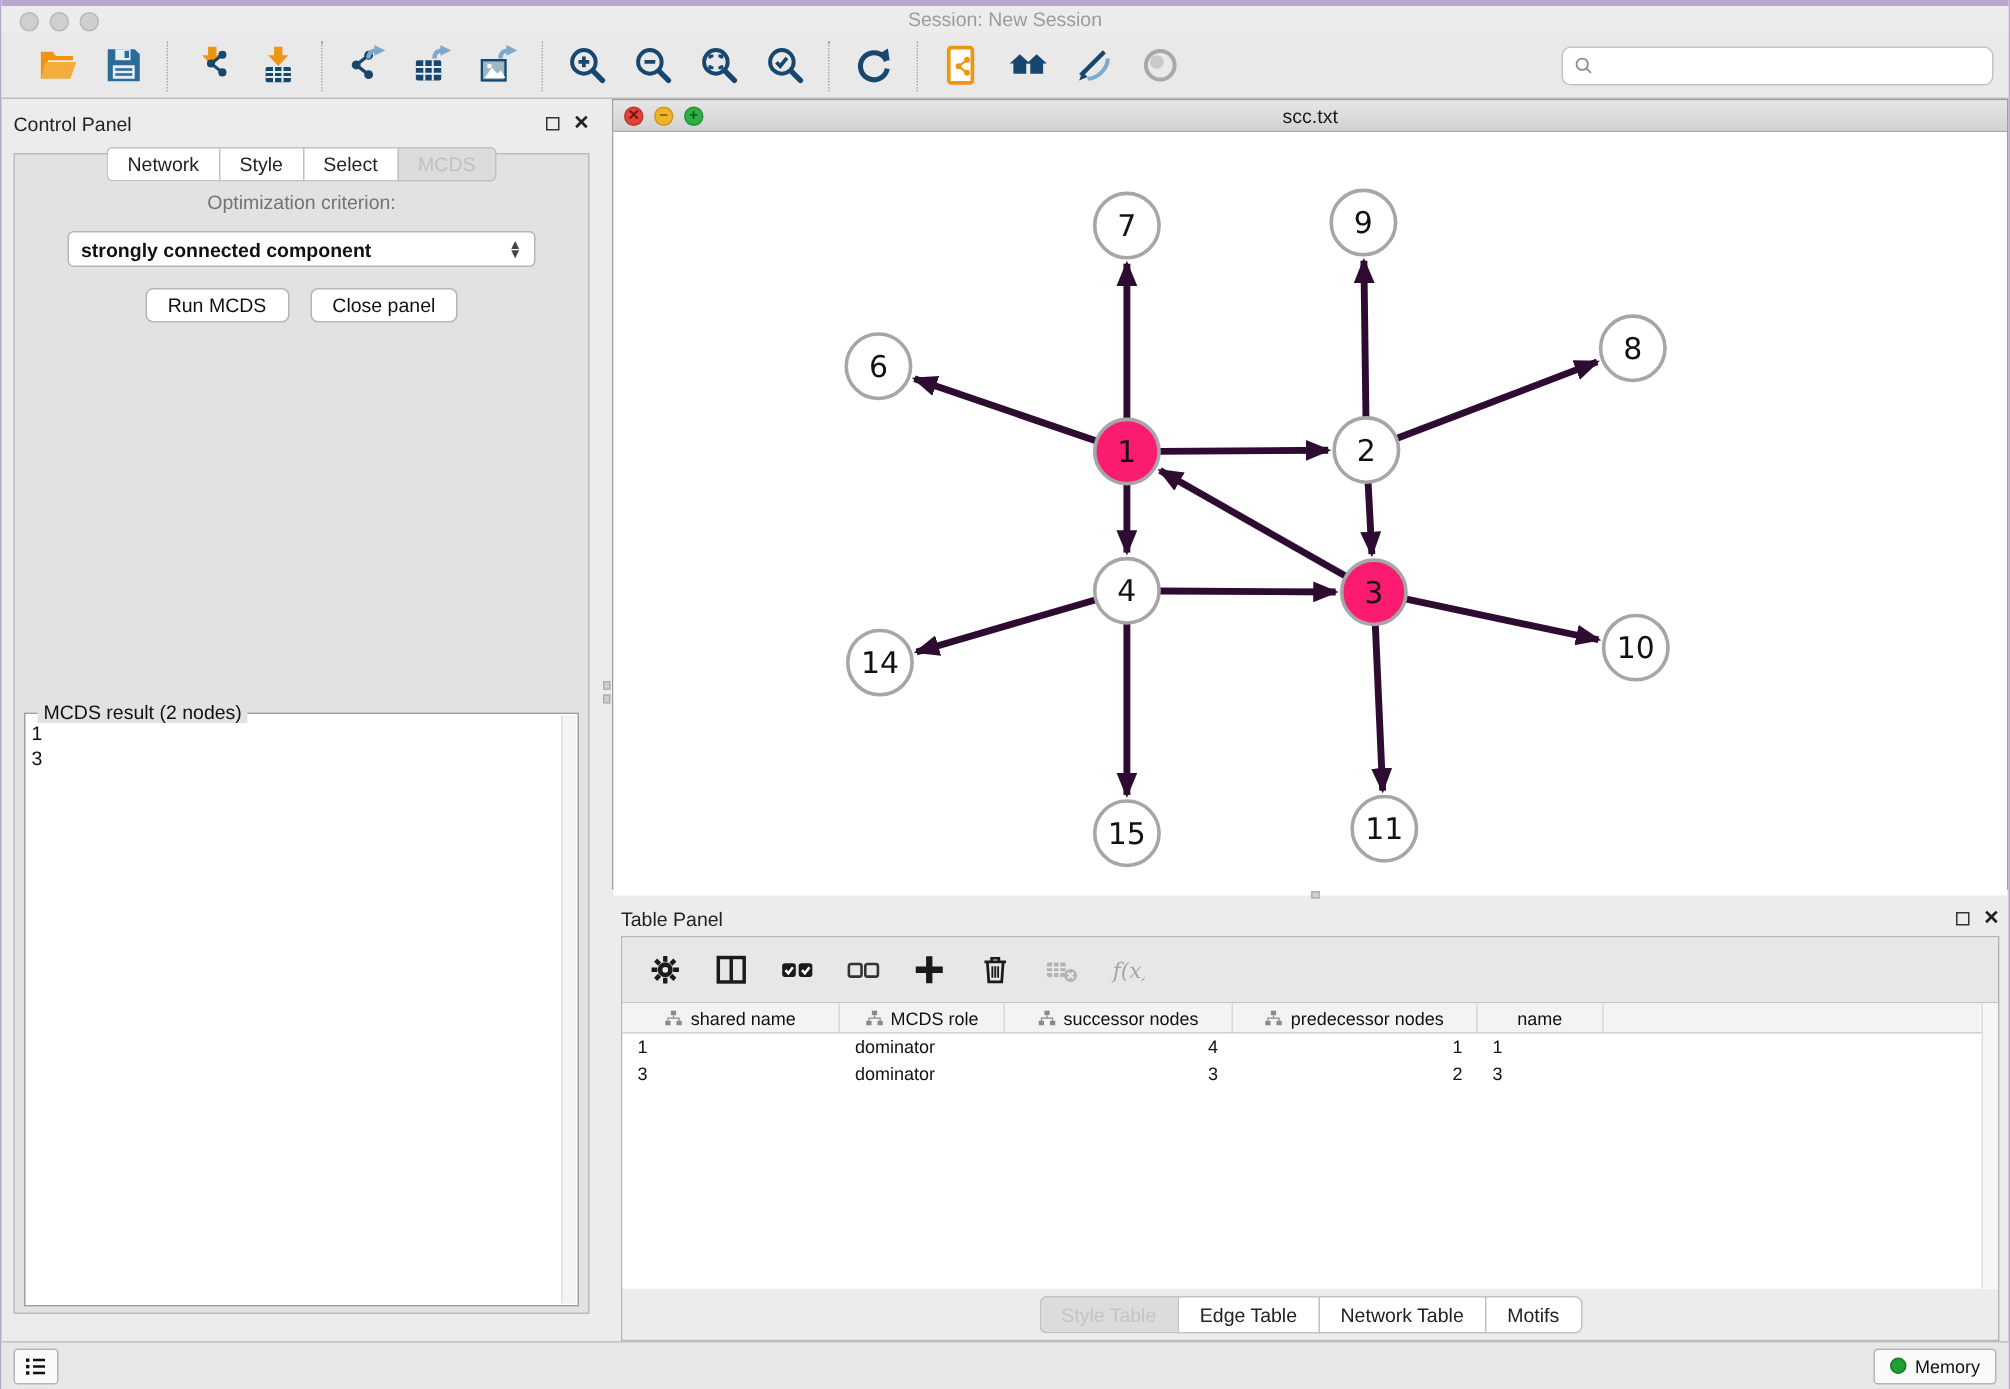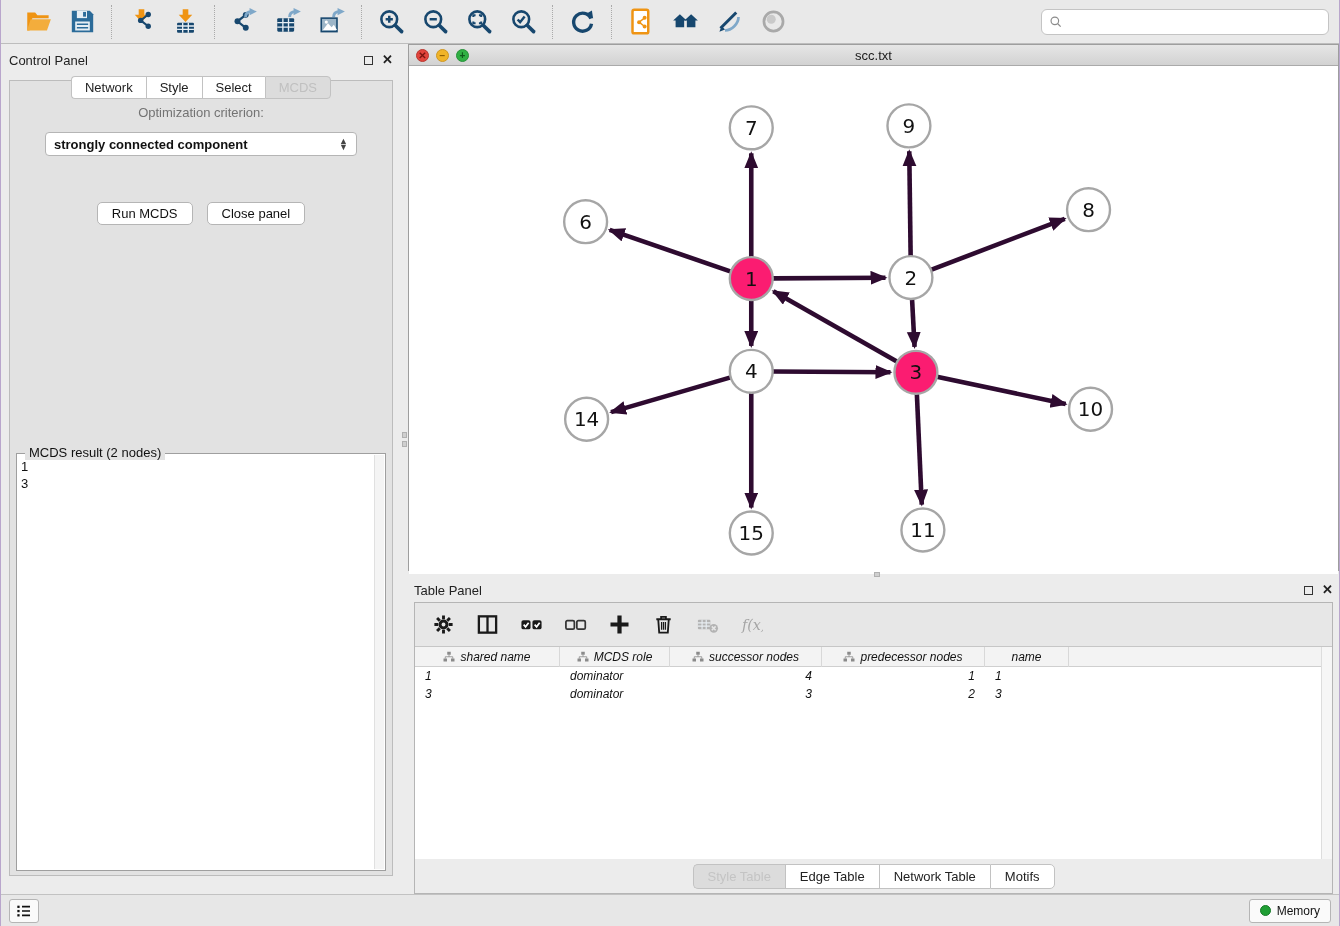--- a/index.html
+++ b/index.html
@@ -35,21 +35,21 @@
   .cp-tabs { display:flex; justify-content:center; margin-top:6px; position:relative; z-index:2; }
   .tab-seg { font-size:13px; padding:3px 13px; background:#fff; border:1px solid #c2c2c2; border-right:none; color:#222; cursor:pointer; }
   .tab-seg:first-child { border-radius:4px 0 0 4px; }
   .tab-seg:last-child { border-right:1px solid #c2c2c2; border-radius:0 4px 4px 0; }
   .tab-seg.sel { background:#dcdcdc; color:#c0c0c0; }
   .cp-body { position:absolute; left:8px; right:8px; top:36px; bottom:18px; background:#e2e2e2; border:1px solid #bcbcbc; margin-top:0; padding-top:22px; z-index:1; }
   .cp-criterion-label { text-align:center; font-size:13px; color:#737373; margin-top:2px; }
   .cp-select { margin:12px auto 0 auto; width:312px; height:24px; background:#fff; border:1px solid #b5b5b5; border-radius:4px; display:flex; align-items:center; padding:0 8px; font-size:13px; color:#111; cursor:pointer;font-weight:bold; }
   .cp-select .stepper { margin-left:auto; display:flex; flex-direction:column; line-height:6px; font-size:9px; color:#444; }
   .cp-buttons { display:flex; justify-content:center; gap:14px; margin-top:14px; }
-  .cp-btn { font-size:13px; color:#111; background:#fff; border:1px solid #b5b5b5; border-radius:5px; padding:3px 14px; cursor:pointer;margin-top:32px; }
+  .cp-btn { font-size:13px; color:#111; background:#fff; border:1px solid #b5b5b5; border-radius:5px; padding:3px 14px; cursor:pointer; }
   .result-box { position:absolute; left:6px; right:6px; bottom:4px; top:372px; border:1px solid #9f9f9f; background:#fff; }
   .result-label { position:absolute; top:-9px; left:8px; background:#e2e2e2; padding:0 4px; font-size:13px; color:#111; }
   .result-lines { position:absolute; inset:2px 12px 2px 4px; font-size:13px; color:#111; line-height:17px; padding-top:2px; overflow:hidden; }
   .result-scroll { position:absolute; top:1px; bottom:1px; right:1px; width:10px; background:#f4f4f4; border-left:1px solid #e0e0e0; }
 
   
   .vsplit { position:absolute; left:400px; top:0; bottom:0; width:7px; cursor:col-resize; }
   .vsplit .knob, .hsplit .knob { background:#cfcfcf; border:1px solid #b0b0b0; position:absolute; }
   .vsplit .knob { width:5px; height:6px; left:1px; }
 
@@ -70,21 +70,21 @@
   .hsplit { height:7px; position:relative; cursor:row-resize; }
   .hsplit .knob { width:6px; height:5px; top:1px; left:50%; }
 
   
   .tpanel { flex:1; display:flex; flex-direction:column; padding:2px 6px 0 6px; position:relative; }
   .tp-inner { flex:1; border:1px solid #b5b5b5; background:#fff; display:flex; flex-direction:column; margin-top:2px; }
   .tp-toolbar { height:44px; flex:none; background:#e7e7e7; border-bottom:1px solid #c6c6c6; display:flex; align-items:center; gap:16px; padding:0 14px; }
   .tp-btn { background:none; border:none; width:28px; height:30px; display:flex; align-items:center; justify-content:center; cursor:pointer; }
   .tp-btn svg { width:23px; height:23px; }
   .tp-btn.disabled { opacity:.85; cursor:default; }
-  .tbl { flex:1; overflow:hidden; position:relative; background:#fff;font-style:italic; }
+  .tbl { flex:1; overflow:hidden; position:relative; background:#fff; }
   .tbl-header { display:flex; height:20px; background:#f3f3f3; border-bottom:1px solid #cfcfcf; }
   .th { display:flex; align-items:center; justify-content:center; gap:5px; font-size:12px; color:#111; border-right:1px solid #d8d8d8; height:20px; cursor:pointer; }
   .th svg { width:12px; height:12px; }
   .tbl-row { display:flex; height:16px; margin-top:2px; }
   .td { font-size:12px; color:#111; padding:0 10px; white-space:nowrap; }
   .td.num { text-align:right; }
   .tbl-vscroll { position:absolute; top:0; bottom:0; right:0; width:11px; background:#f6f6f6; border-left:1px solid #ddd; }
   .tp-tabsrow { height:34px; flex:none; display:flex; align-items:flex-start; justify-content:center; padding-top:5px; background:#ececec; }
   .tp-tab { font-size:13px; padding:4px 14px; background:#fff; border:1px solid #c2c2c2; border-right:none; color:#222; cursor:pointer; }
   .tp-tab:first-child { border-radius:5px 0 0 5px; }
@@ -96,20 +96,28 @@
   .sb-list-btn { width:30px; height:24px; background:#fafafa; border:1px solid #b5b5b5; border-radius:3px; display:flex; align-items:center; justify-content:center; cursor:pointer; }
   .sb-list-btn svg { width:16px; height:16px; }
   .sb-mem-btn { margin-left:auto; height:24px; background:#fafafa; border:1px solid #b5b5b5; border-radius:3px; display:flex; align-items:center; gap:6px; padding:0 10px; font-size:12px; color:#111; cursor:pointer; }
   .sb-mem-dot { width:11px; height:11px; border-radius:50%; background:#1f9e34; border:1px solid #157a27; }
 </style>
 </head>
 <body>
 
 <div class="app">
 
+  <div class="titlebar">
+    <div class="traffic">
+      <div class="dot"></div>
+      <div class="dot"></div>
+      <div class="dot"></div>
+    </div>
+    <div class="title">Session: New Session</div>
+  </div>
 
   <div class="toolbar">
     <div id="tb-groups" style="display:flex;align-items:center;">
         <div class="tb-group">
           <button class="tb-btn">
             <svg viewBox="0 0 24 24">
               <path fill="#ef9413" d="M2 4h7l2 2.5h10V9H6.5L4 20H2z"></path>
               <path fill="#f3ad3c" d="M5 10h18l-3.5 10H1.8z"></path>
             </svg>
           </button>

